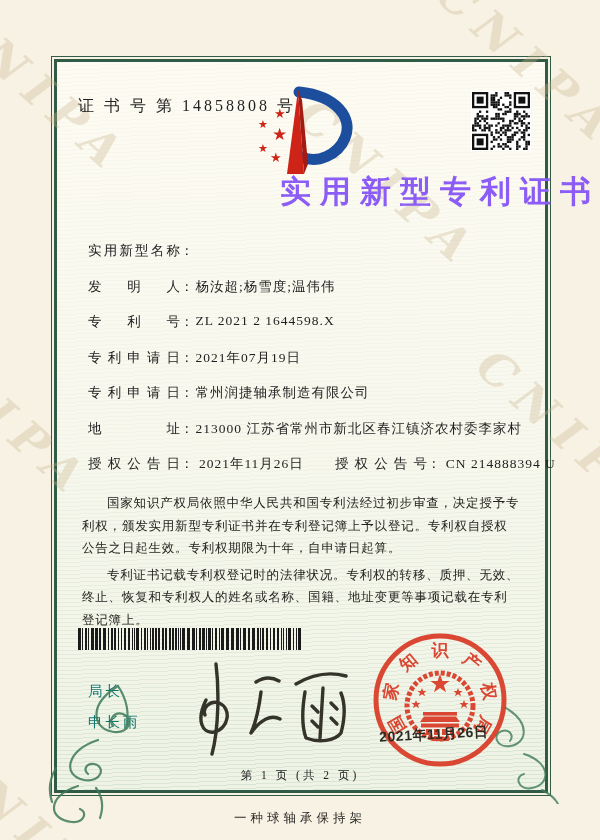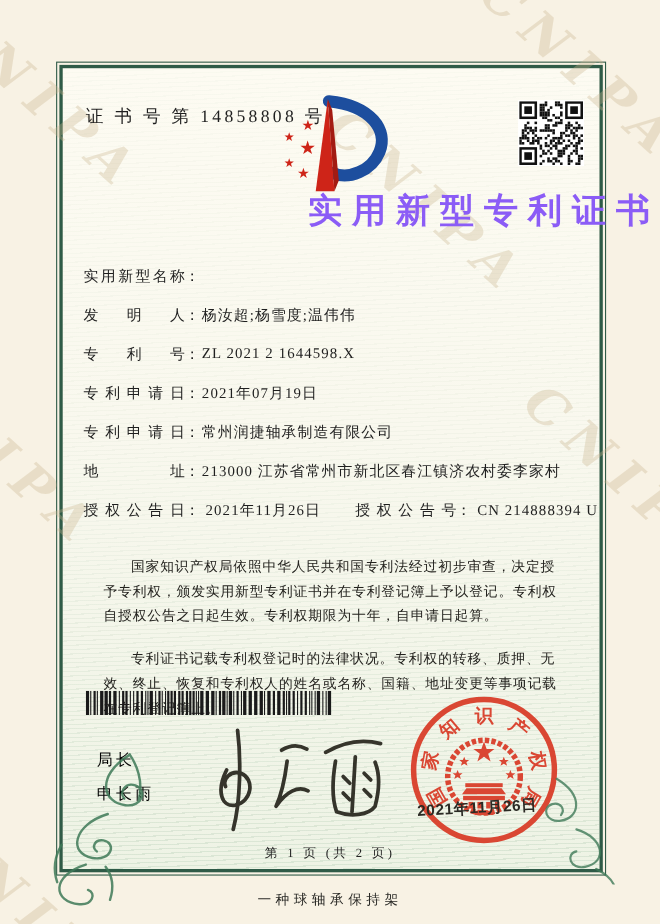--- a/index.html
+++ b/index.html
@@ -34,40 +34,40 @@
   .layer{position:absolute;inset:0;z-index:5;}
   
   .cert-no{position:absolute;left:78px;top:96px;font-size:16px;letter-spacing:3px;}
   .logo{position:absolute;left:246px;top:86px;}
   .qr{position:absolute;left:471px;top:91px;width:58px;height:58px;background:#fff;padding:1px;}
   .title{
     position:absolute;left:0;right:0;top:171px;text-align:right;
     font-size:31px;font-weight:bold;letter-spacing:9px;color:#8b5cf6;padding-left:40px;
   }
   
-  .fields{position:absolute;left:76px;top:242px;width:450px;font-size:13.5px;}
+  .fields{position:absolute;left:88px;top:242px;width:450px;font-size:13.5px;}
   .row{height:35.5px;display:flex;align-items:flex-start;white-space:nowrap;}
   .lbl{
     display:inline-block;width:92px;
     text-align:justify;text-align-last:justify;-moz-text-align-last:justify;
   }
   .colon{margin:0 2px 0 0;}
   .val{letter-spacing:1px;}
   .grant-row{display:flex;}
   .grant-row .pair2{margin-left:31px;}
   
   .bodytext{
     position:absolute;left:78px;top:488px;width:446px;
     font-size:12.5px;line-height:1.8;letter-spacing:0.8px;color:#24231f;
   }
-  .bodytext p{margin:16px;text-indent:2em;font-style:oblique 6deg;}
+  .bodytext p{margin:4px;text-indent:2em;font-style:oblique 6deg;}
   
   .barcode{position:absolute;left:78px;top:628px;}
   .officer{position:absolute;left:88px;top:676px;font-family:"Liberation Sans","DejaVu Sans",sans-serif;
-    font-size:14.5px;letter-spacing:3px;line-height:31px;color:#000000;}
+    font-size:14.5px;letter-spacing:3px;line-height:31px;color:#0f766e;}
   .sig{position:absolute;left:168px;top:648px;z-index:6;}
   .seal{position:absolute;left:356px;top:616px;z-index:6;opacity:0.93;}
   .flourish{position:absolute;z-index:6;pointer-events:none;}
   .fl-bl{left:26px;top:678px;}
   .fl-br{left:468px;top:702px;transform:scaleX(-1);}
   
   .pageno{position:absolute;left:0;right:0;top:768px;text-align:center;font-size:11.5px;letter-spacing:3px;color:#222;}
   .contnote{position:absolute;left:0;right:0;top:810px;text-align:center;font-size:12.5px;letter-spacing:4px;color:#2a2a26;z-index:5;}
 </style>
 </head>

